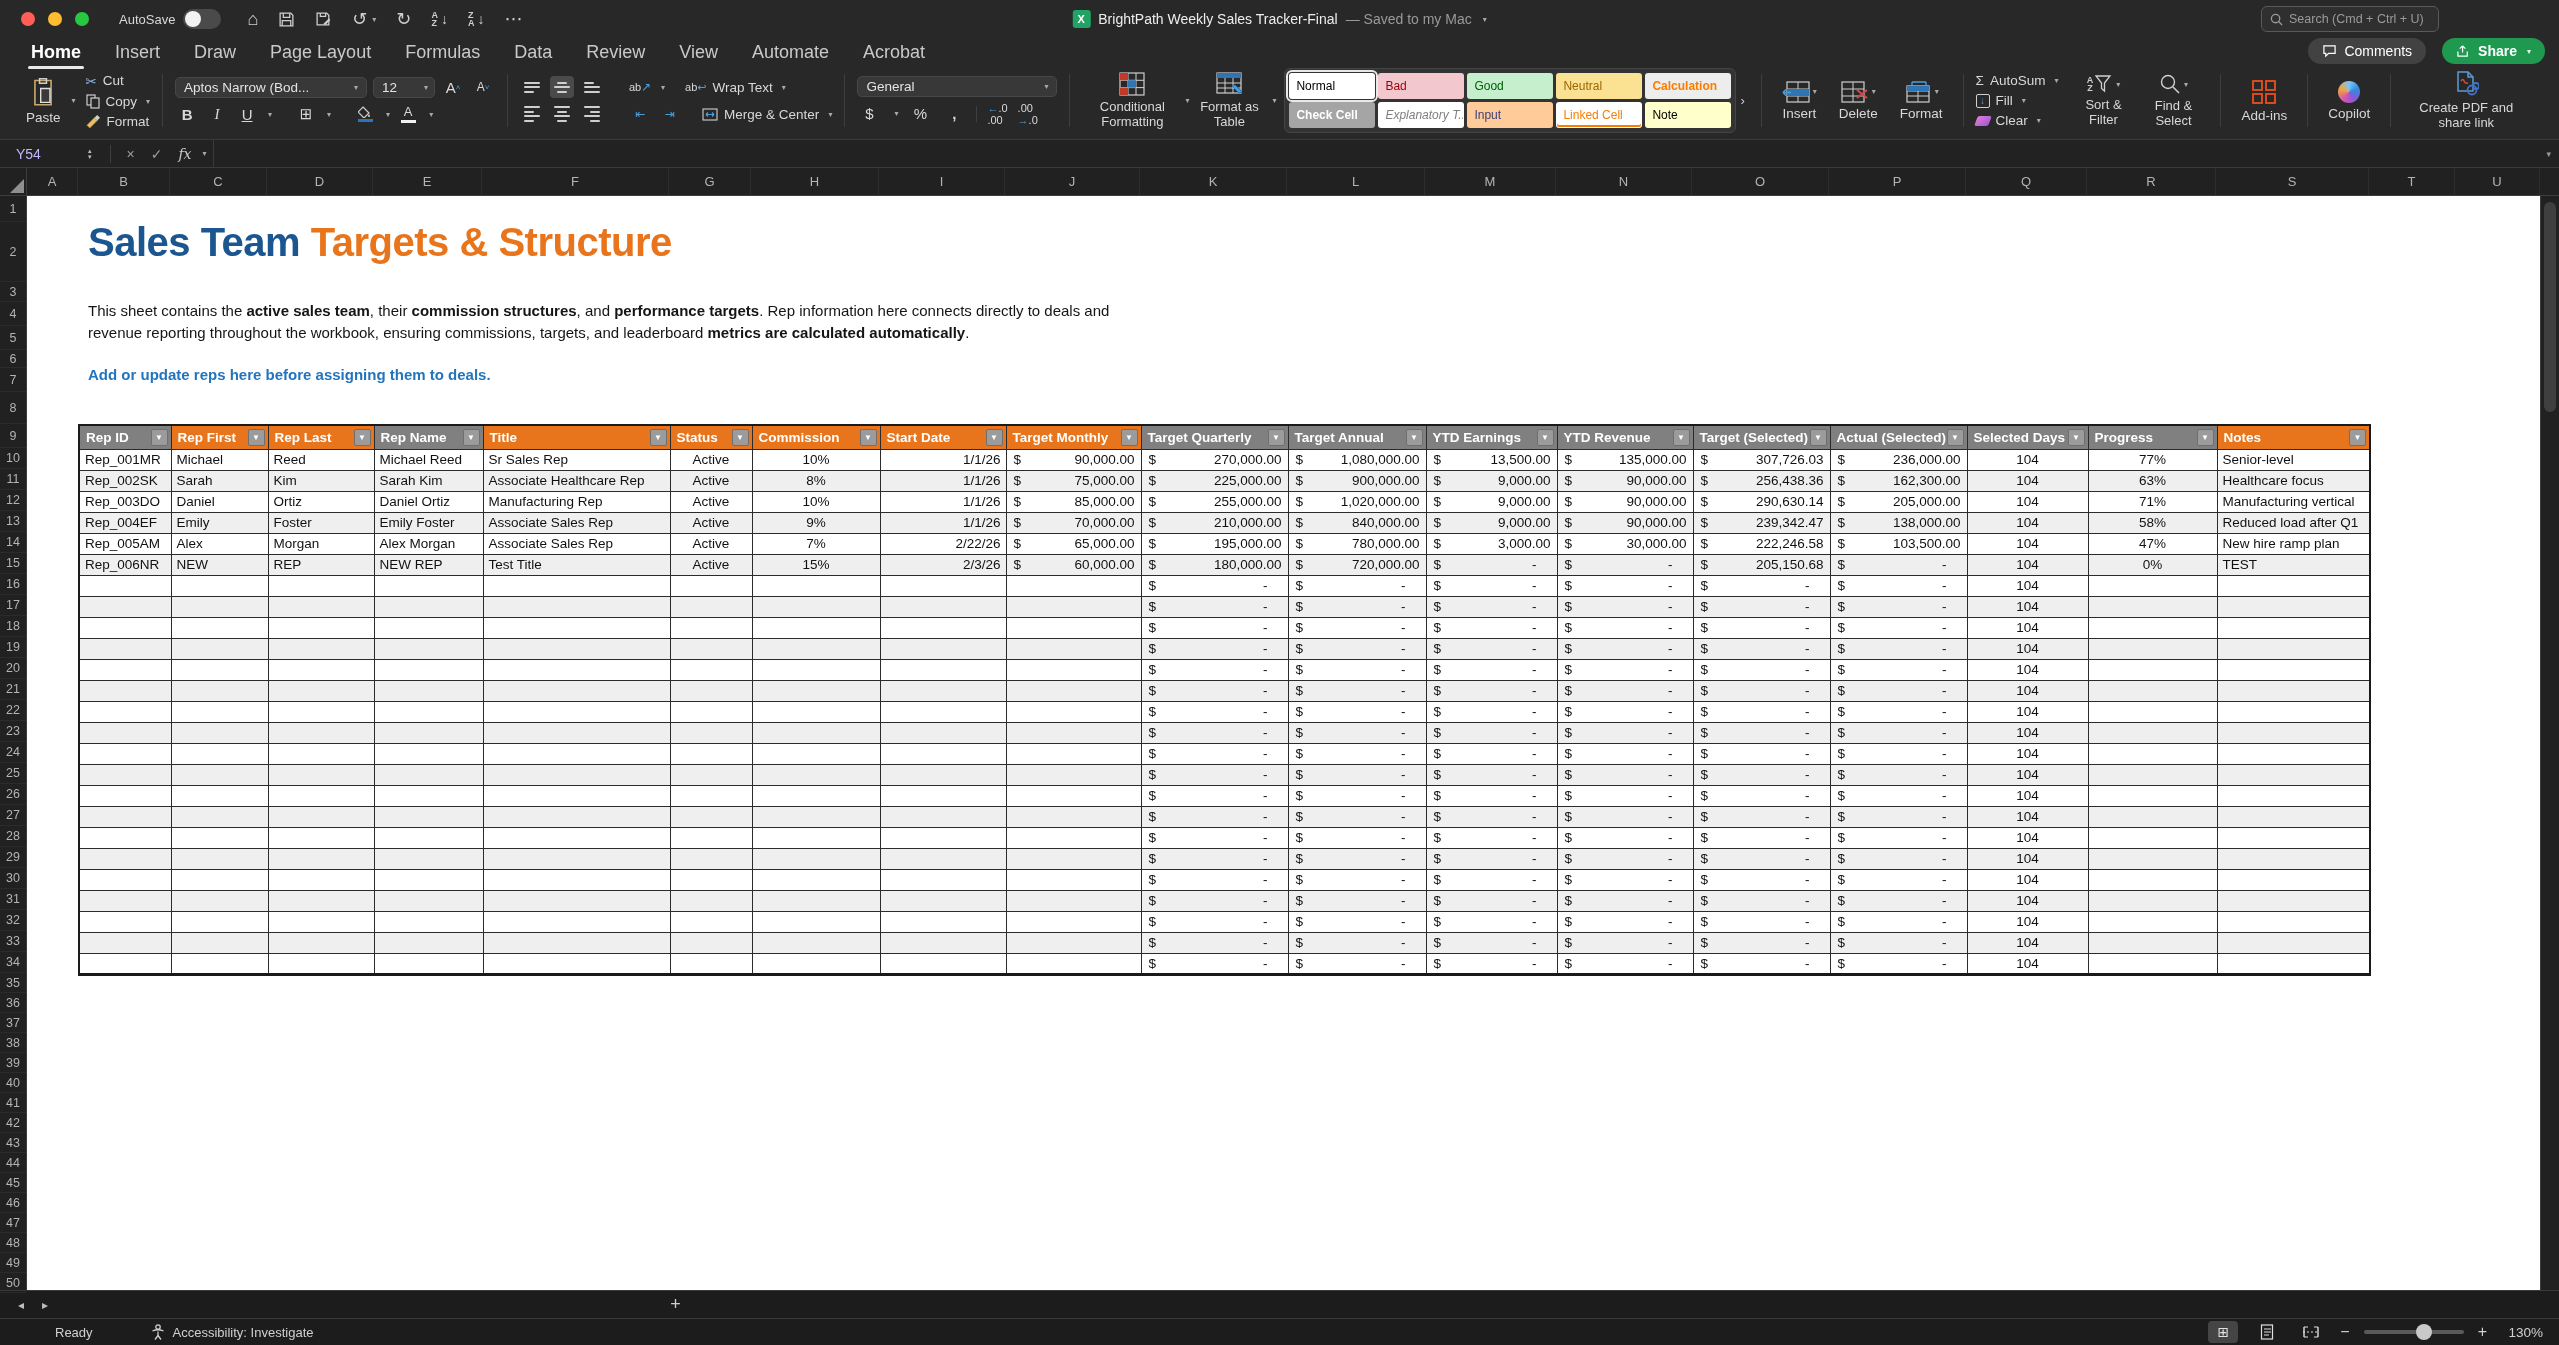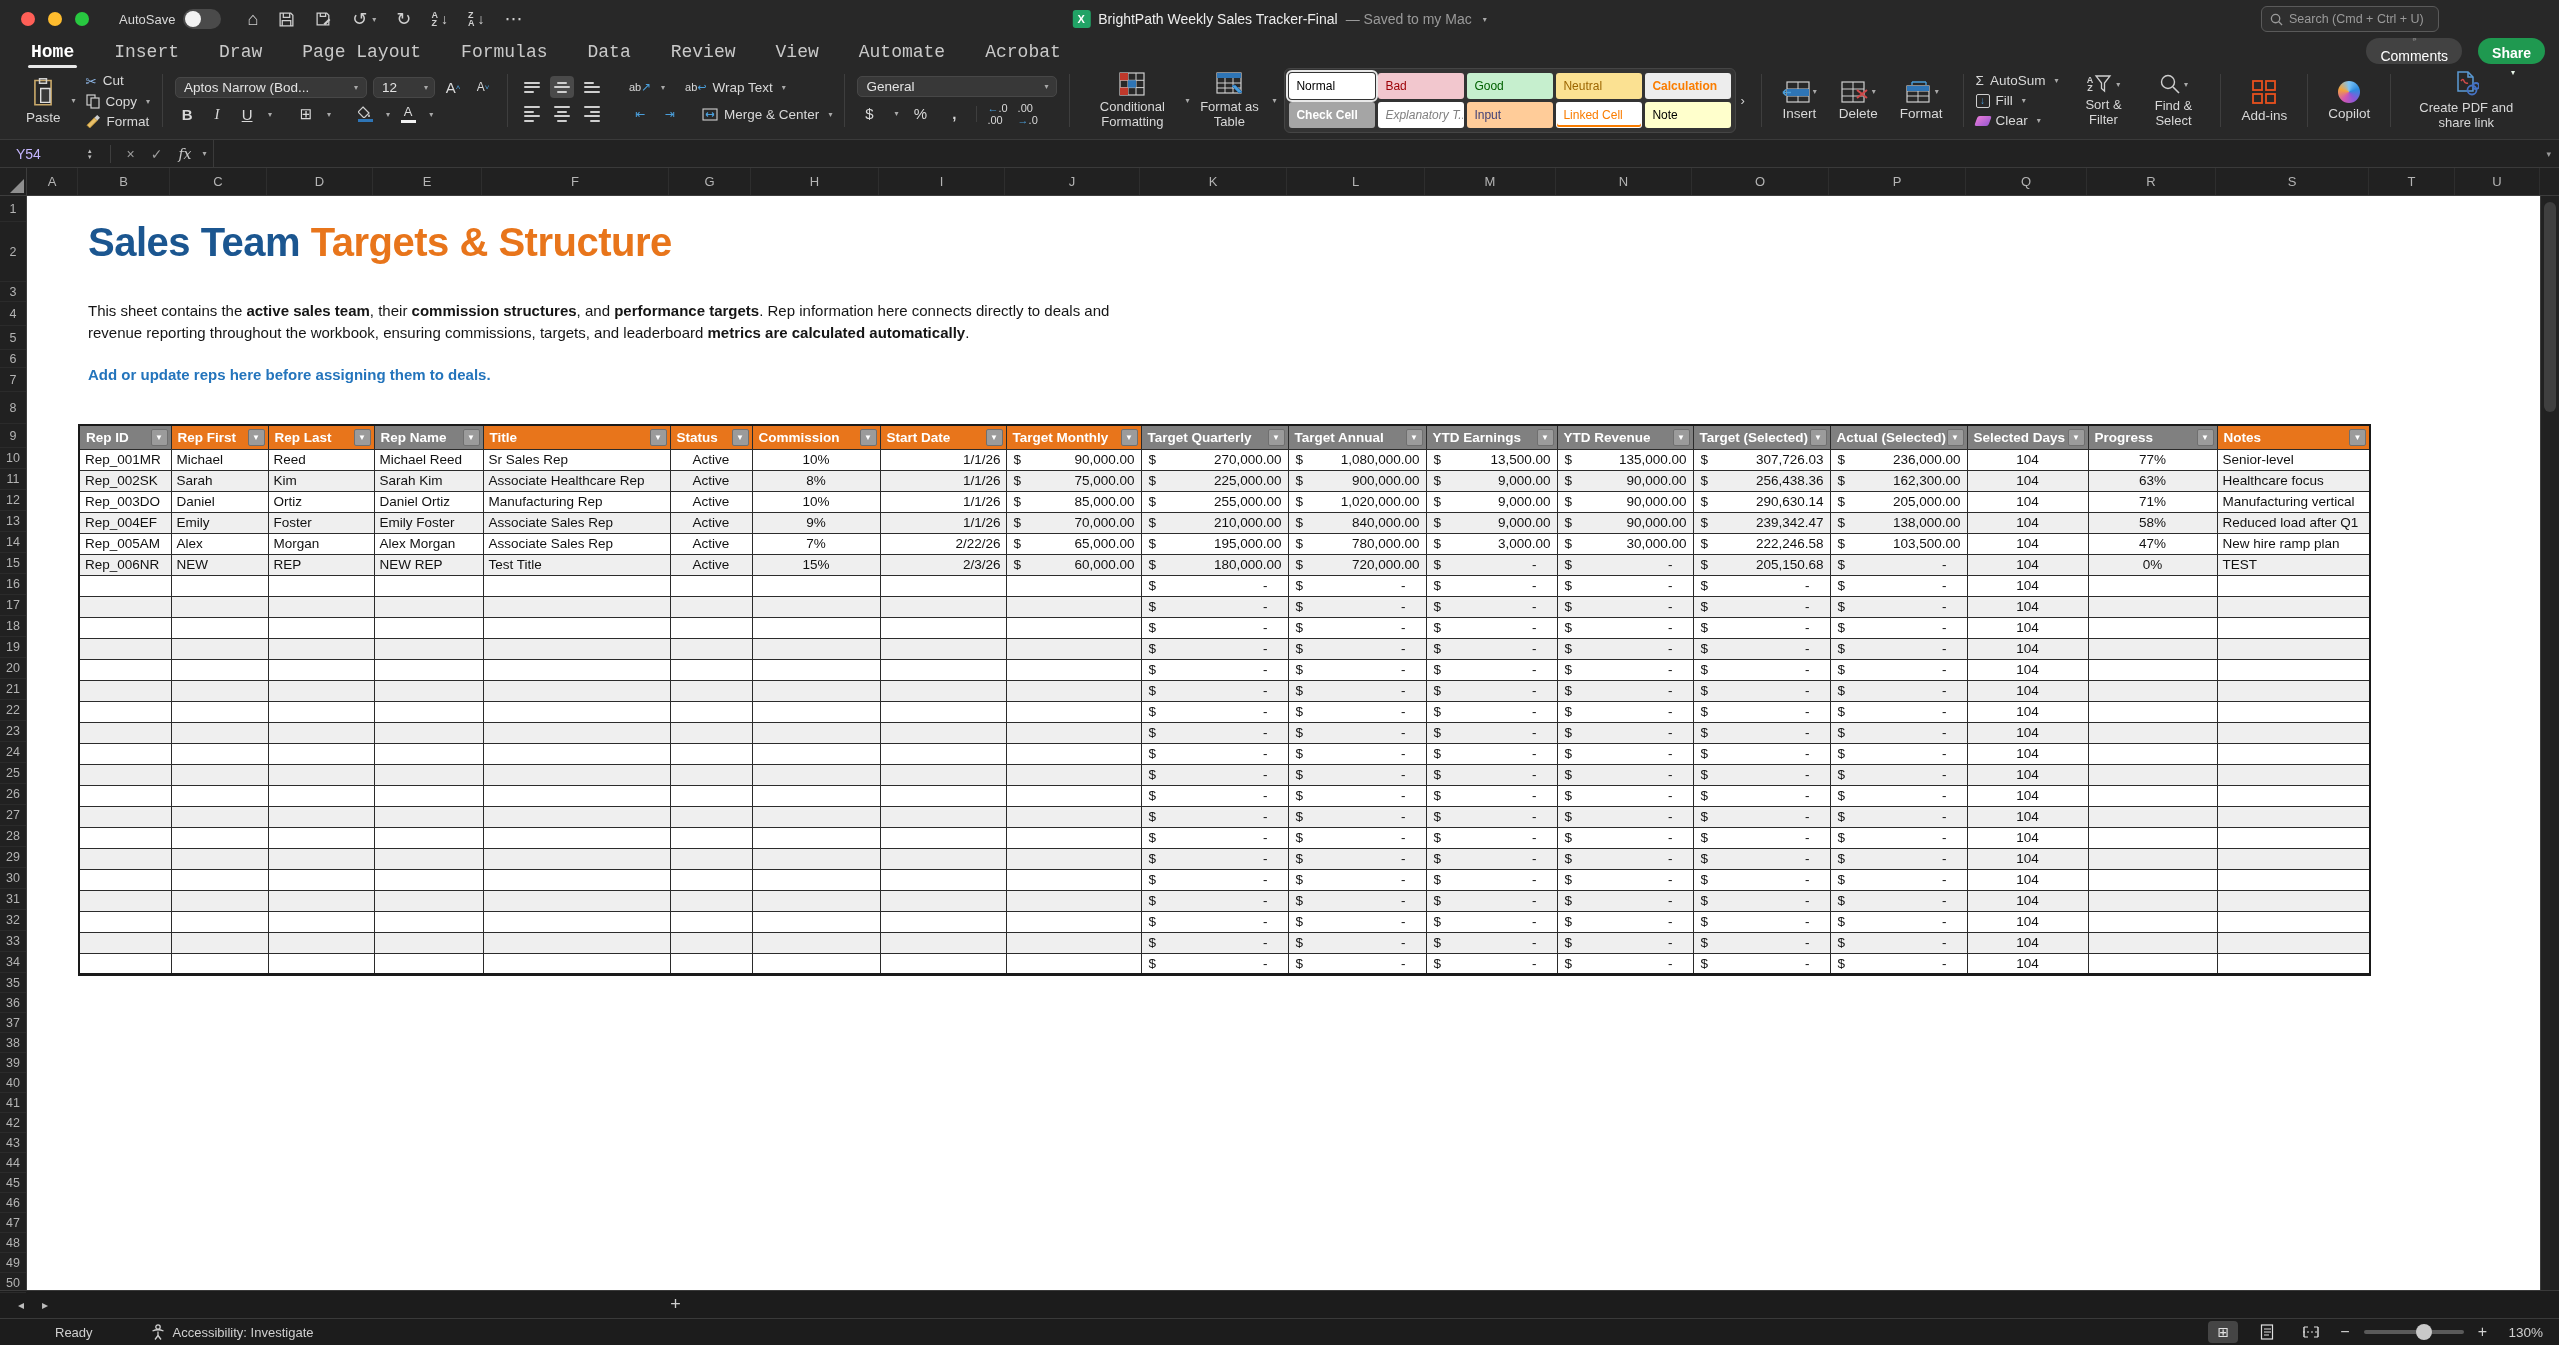--- a/index.html
+++ b/index.html
@@ -19,26 +19,26 @@
   .sortic { display:inline-flex; align-items:center; font-size:9px; line-height:8px; font-weight:bold; }
   .sortic .ar { font-size:14px; font-weight:normal; margin-left:1px; }
   .doc-center { position:absolute; left:50%; top:0; transform:translateX(-50%); height:38px; display:flex; align-items:center; gap:8px; }
   .xlicon { width:18px; height:18px; background:#21A366; border-radius:3px; color:#fff; font-weight:bold; font-size:11px; display:flex; align-items:center; justify-content:center; }
   .doc-title { color:#ededed; font-size:14px; }
   .doc-status { color:#9a9a9a; font-size:14px; }
   .searchbox { position:absolute; right:120px; top:6px; width:178px; height:26px; border:1px solid #5a5a5a; border-radius:6px; display:flex; align-items:center; gap:6px; padding:0 8px; color:#9a9a9a; font-size:12.5px; background:#2f2f2f; }
 
   
   .tabsrow { height:28px; display:flex; align-items:center; position:relative; background:#282828; }
-  .rtabs { display:flex; margin-left:14px; gap:6px;font-family:Liberation Mono, monospace; }
+  .rtabs { display:flex; margin-left:14px; gap:0; }
   .rtab { padding:3px 17px; font-size:18px; color:#c9c9c9; position:relative; cursor:default; white-space:nowrap; }
   .rtab.active { color:#ffffff; font-weight:bold; }
   .rtab.active::after { content:""; position:absolute; left:14px; right:14px; bottom:-3px; height:3px; background:#e8e8e8; border-radius:2px; }
   .topbtns { position:absolute; right:14px; top:0px; display:flex; gap:16px; }
-  .pill { height:26px; border-radius:13px; display:flex; align-items:center; gap:7px; padding:0 14px; font-size:14px; color:#fff;flex-direction:column; }
+  .pill { height:26px; border-radius:13px; display:flex; align-items:center; gap:7px; padding:0 14px; font-size:14px; color:#fff; }
   .pill.gray { background:#424242; }
   .pill.green { background:var(--share-green,#1F9950); font-weight:bold; }
 
   
   .ribbon { height:74px; background:#282828; display:flex; align-items:stretch; padding:4px 8px 8px 8px; border-bottom:1px solid #3a3a3a; }
   .rgroup { display:flex; align-items:center; padding:0 10px; }
   .rsep { width:1px; background:#3e3e3e; margin:4px 2px; }
   .chev { font-size:8px; color:#a9a9a9; margin-left:3px; }
   .bigbtn { display:flex; flex-direction:column; align-items:center; justify-content:center; gap:3px; padding:0 8px; color:#d8d8d8; font-size:13.5px; text-align:center; line-height:15px; }
   .vstack { display:flex; flex-direction:column; justify-content:center; gap:5px; }

